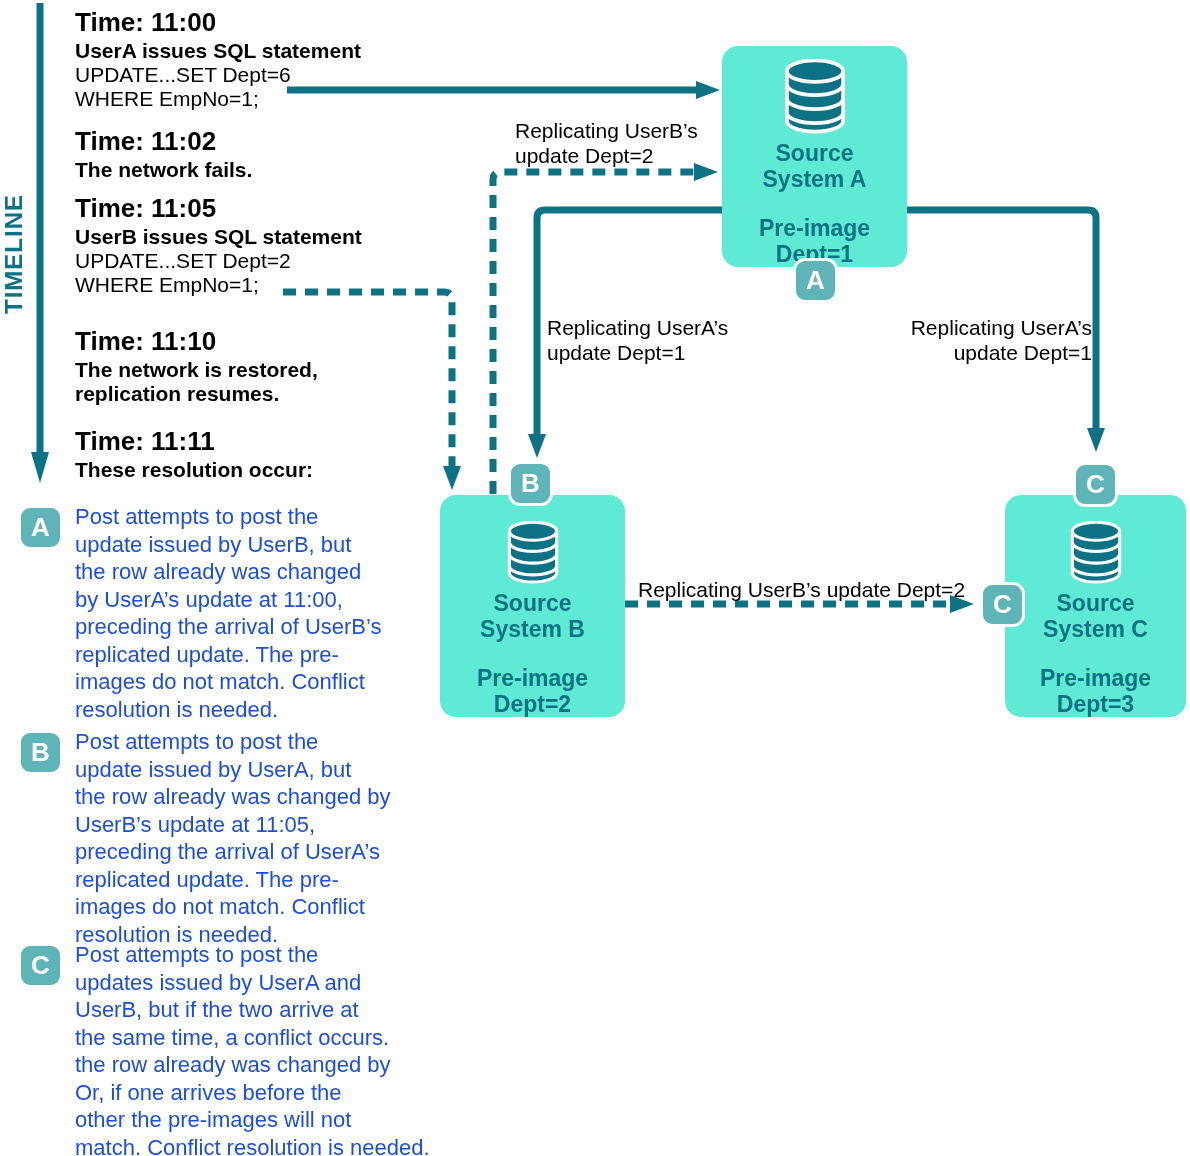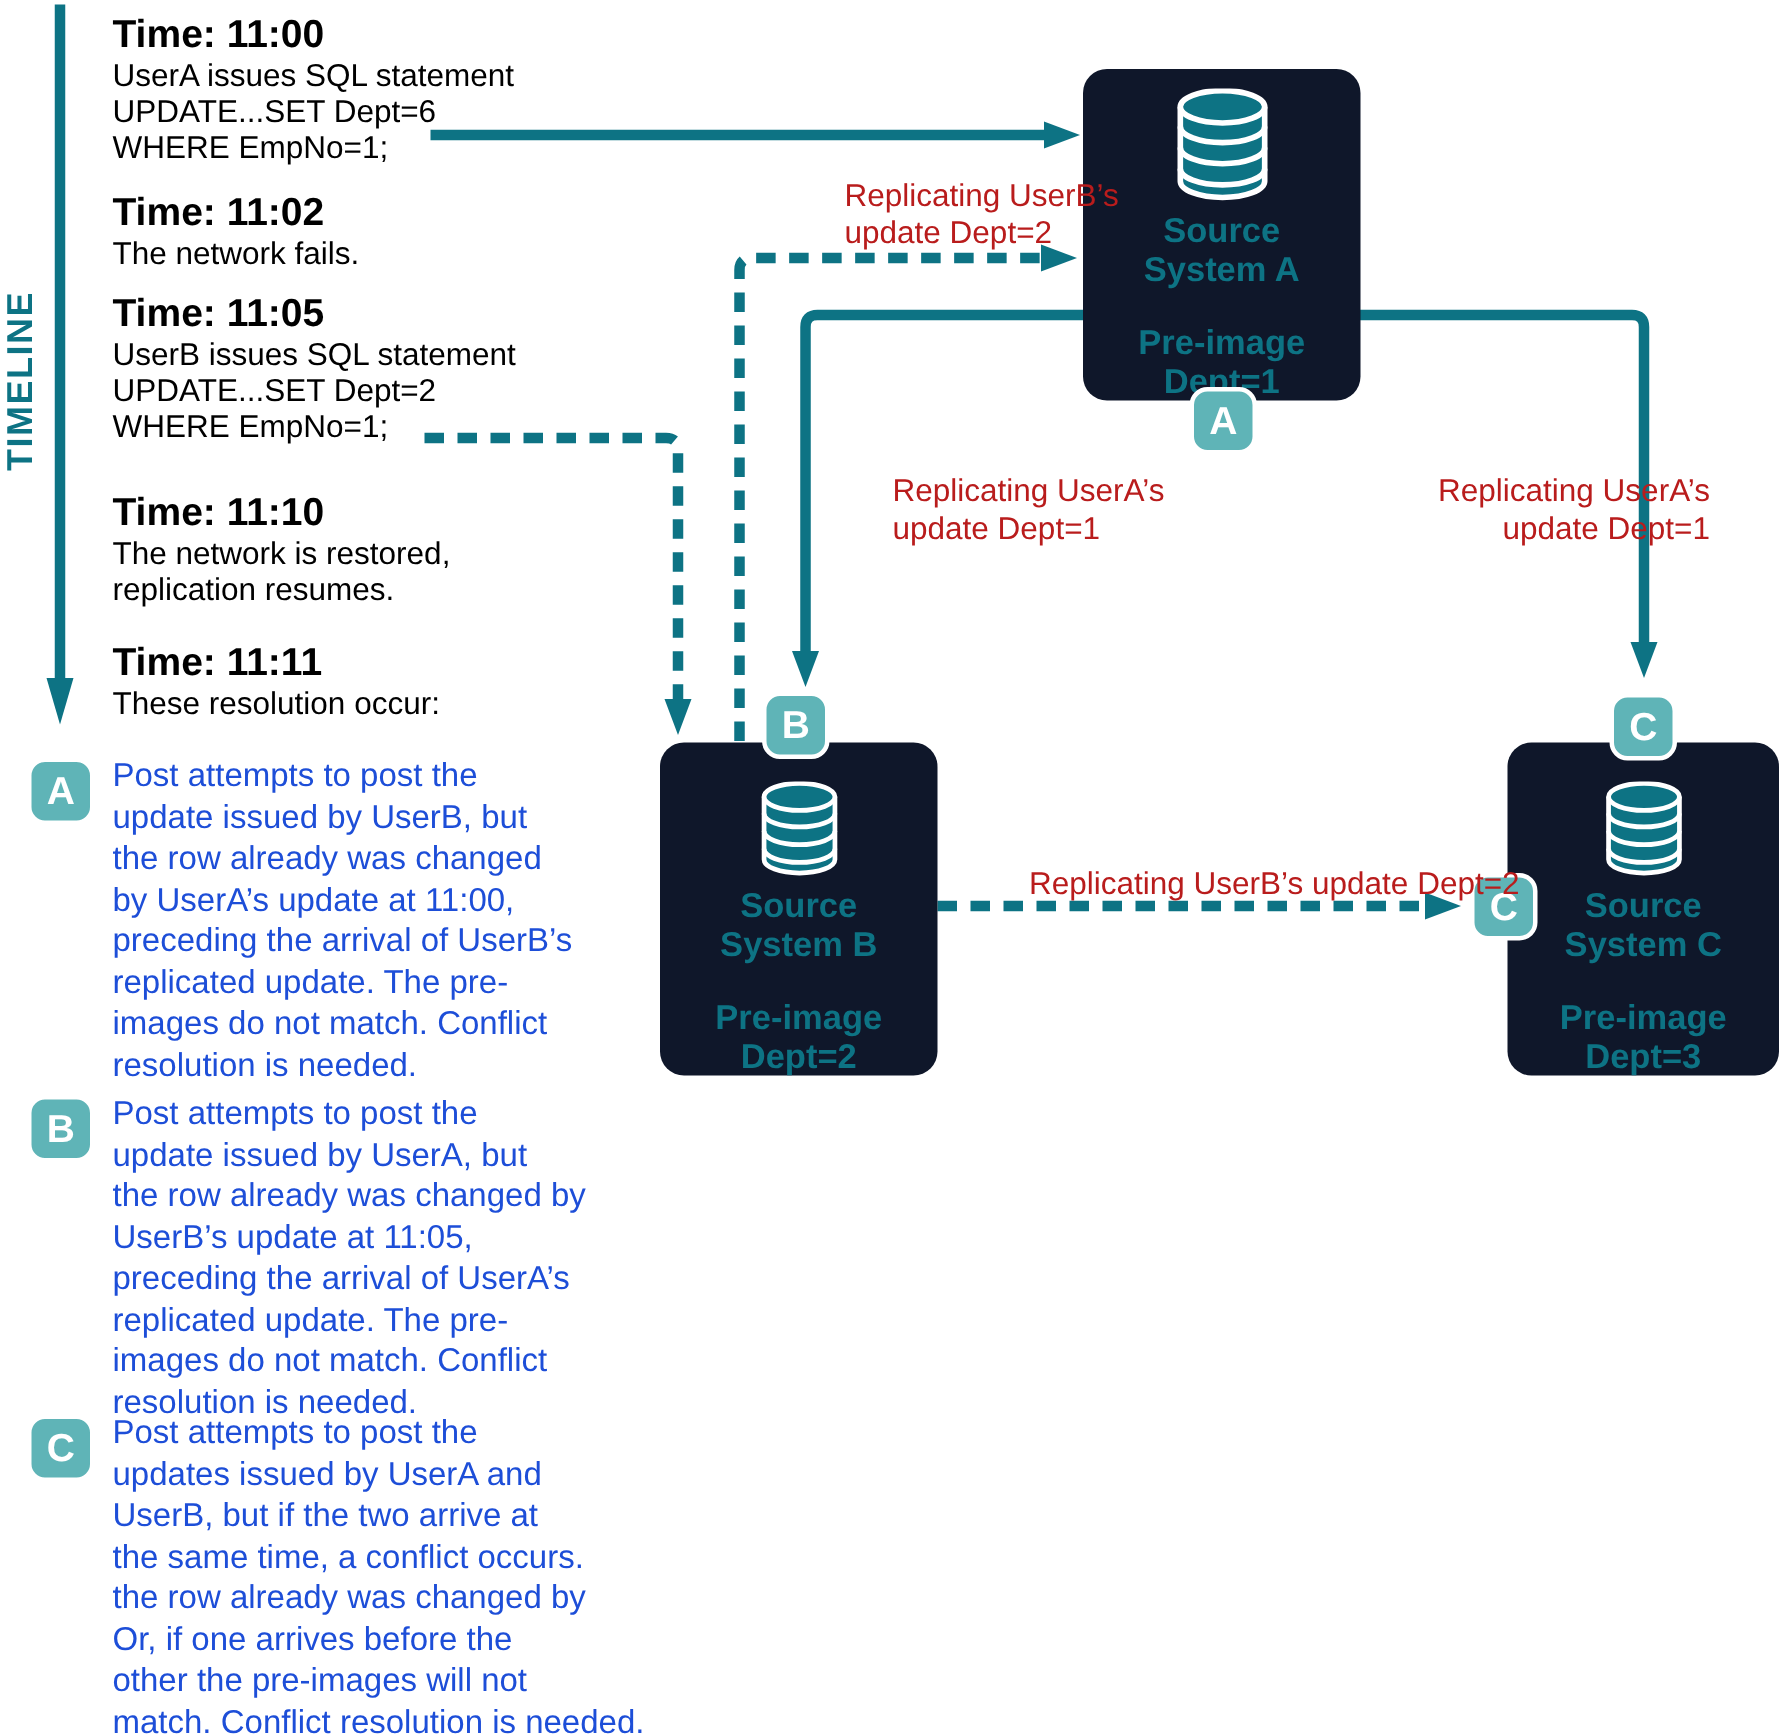--- a/index.html
+++ b/index.html
@@ -13,51 +13,51 @@
   .timeline-label{
     position:absolute; left:-58px; top:237px; width:150px; height:34px;
     transform:rotate(-90deg); transform-origin:center;
     text-align:center; font-size:24px; font-weight:bold; color:#0d7384; letter-spacing:1px;
   }
 
   
   .event{position:absolute; left:75px; width:400px; color:#000000;}
   .event-time{font-size:26px; font-weight:bold; line-height:29px; margin-bottom:2px;}
   .event-line{font-size:21px; line-height:24px;}
-  .event-line.b{font-weight:normal;}
+  .event-line.b{font-weight:bold;}
 
   
   .conflict-text{
     position:absolute; left:75px; width:440px;
     font-size:22px; line-height:27.5px; white-space:pre-line; color:#1d4ed8;
   }
 
   
   .badge{
     position:absolute; width:45px; height:45px; box-sizing:border-box;
     background:#5fb4b7; border:3px solid #ffffff; border-radius:12px;
     color:#ffffff; font-size:26px; font-weight:bold;
     display:flex; align-items:center; justify-content:center;
   }
 
   
   .sysbox{
-    position:absolute; width:185px; height:222px; background:#0f172a; border-radius:16px;
+    position:absolute; width:185px; height:222px; background:#5eead4; border-radius:16px;
     display:flex; flex-direction:column; align-items:center; box-sizing:border-box;
   }
   .sys-name,.sys-pre{
     text-align:center; color:#0d7384; font-weight:bold; font-size:23px; line-height:26px;
     white-space:pre-line;
   }
   .sys-name{margin-top:6px;}
   .sys-pre{margin-top:23px;}
 
   
   .arrow-label{
-    position:absolute; color:#b91c1c; font-size:21px; line-height:25px; white-space:pre-line;margin-left:48px;
+    position:absolute; color:#000000; font-size:21px; line-height:25px; white-space:pre-line;
   }
 </style>
 </head>
 <body>
 
 <div class="canvas">
 
   <svg class="arrows" viewBox="0 0 1190 1156" xmlns="http://www.w3.org/2000/svg">
 
     <g stroke="#0d7384" stroke-width="7" fill="none">

